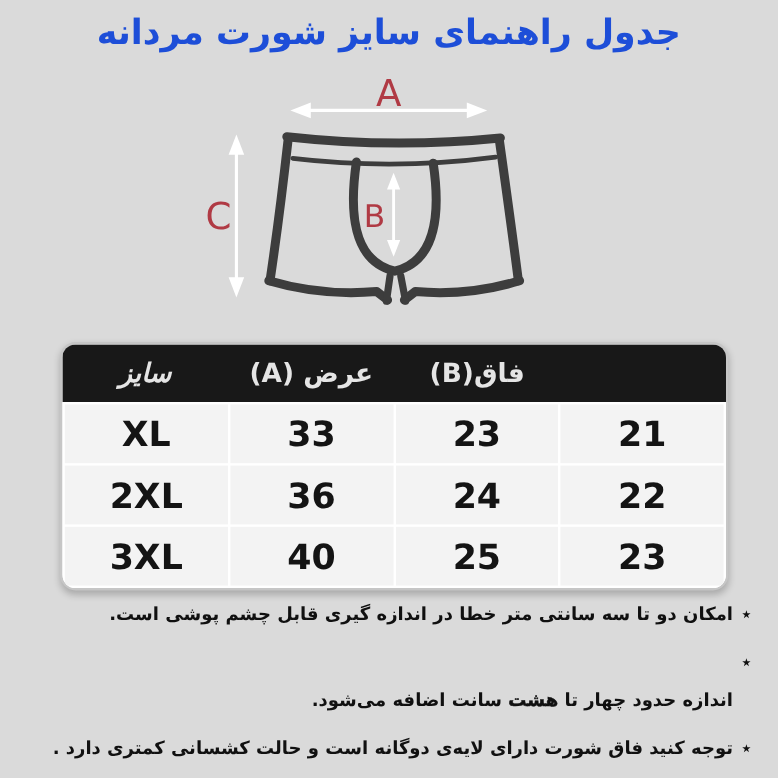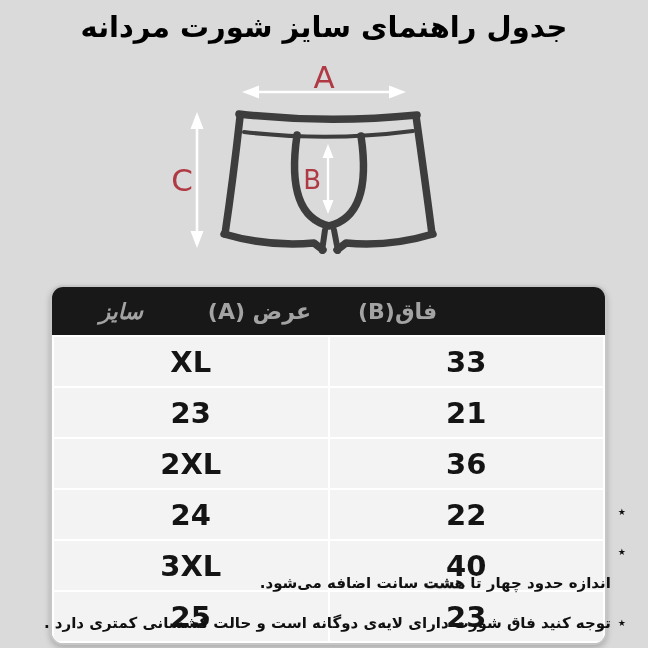--- a/index.html
+++ b/index.html
@@ -5,45 +5,45 @@
   * { margin:0; padding:0; box-sizing:border-box; }
   html,body { background:#dadada; }
   .page {
     position:relative; width:648px; height:648px; overflow:hidden;
     background:#dadada; font-family:"DejaVu Sans", sans-serif;
   }
   
   .title {
     position:absolute; top:10px; left:0; right:0;
     text-align:center; direction:rtl;
-    font-size:29px; font-weight:bold; color:#000000;
+    font-size:29px; font-weight:bold; color:#1d4ed8;
   }
   
   .diagram-svg { position:absolute; left:0; top:0; width:648px; height:648px; pointer-events:none; }
   .outline { fill:none; stroke:#3d3d3d; stroke-linecap:round; stroke-linejoin:round; }
   .arrow-shaft { stroke:#ffffff; fill:none; }
   .arrow-head { fill:#ffffff; stroke:none; }
   .dim-label { fill:#b03a44; font-family:"DejaVu Sans", sans-serif; }
   
   .size-table {
     position:absolute; left:50px; top:285px; width:557px;
     border:2px solid #c6c6c6; border-radius:13px; overflow:hidden;
     background:#ffffff; box-shadow:0 3px 6px rgba(0,0,0,0.22);
   }
   .thead {
     display:grid; grid-template-columns:repeat(4,1fr);
     background:#181818; height:48px;
   }
   .th {
     display:flex; align-items:center; justify-content:center;
-    color:#a3a3a3; font-size:22px; font-weight:bold; direction:rtl;
+    color:#e5e5e5; font-size:22px; font-weight:bold; direction:rtl;
   }
   .th-italic { font-style:italic; }
   .tbody {
-    display:grid; grid-template-columns:repeat(2,1fr);
+    display:grid; grid-template-columns:repeat(4,1fr);
     grid-auto-rows:49px; gap:2px; background:#ffffff; padding:2px;
   }
   .td {
     display:flex; align-items:center; justify-content:center;
     background:#f3f3f3; color:#141414;
     font-size:29px; font-weight:bold;
   }
   
   .footnotes {
     position:absolute; left:20px; right:22px; top:497px;
@@ -119,20 +119,21 @@
       <div class="td">3XL</div>
       <div class="td">40</div>
       <div class="td">25</div>
       <div class="td">23</div>
     </div>
   </div>
 
   <div class="footnotes">
     <div class="note">
       <span class="note-marker">٭</span>
+      <div class="note-text">امکان  دو تا سه سانتی متر خطا در اندازه گیری قابل چشم پوشی است.</div>
     </div>
     <div class="note">
       <span class="note-marker">٭</span>
       <div class="note-text"><br><span>اندازه حدود چهار تا </span><strong>هشت</strong><span> سانت اضافه می‌شود.</span></div>
     </div>
     <div class="note">
       <span class="note-marker">٭</span>
       <div class="note-text">توجه کنید فاق شورت دارای لایه‌ی دوگانه است و حالت  کشسانی کمتری دارد .</div>
     </div>
   </div>

